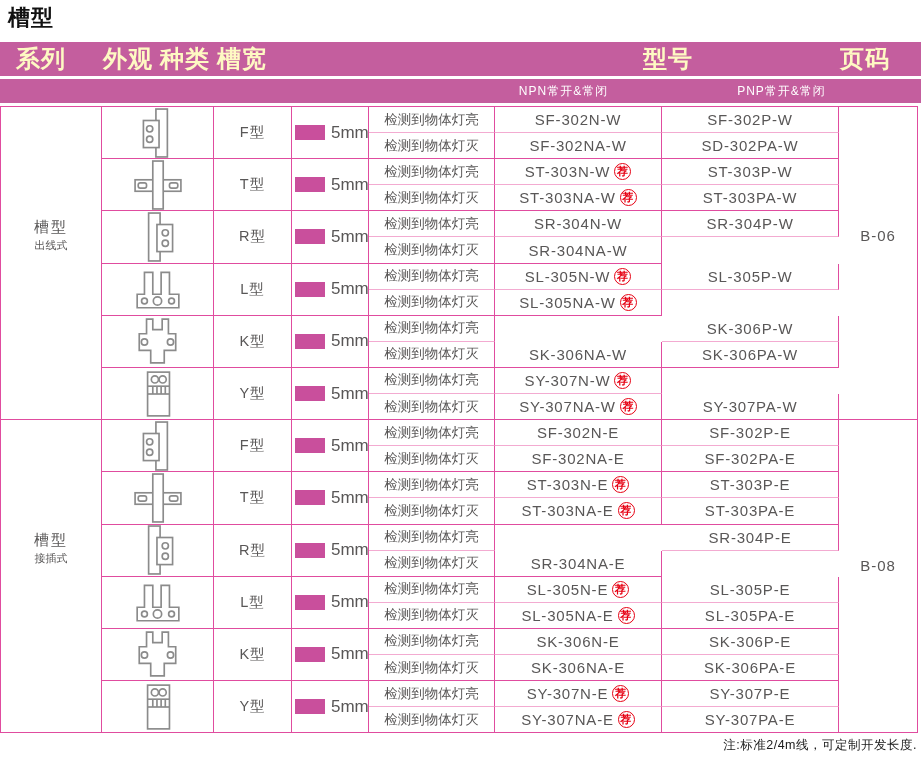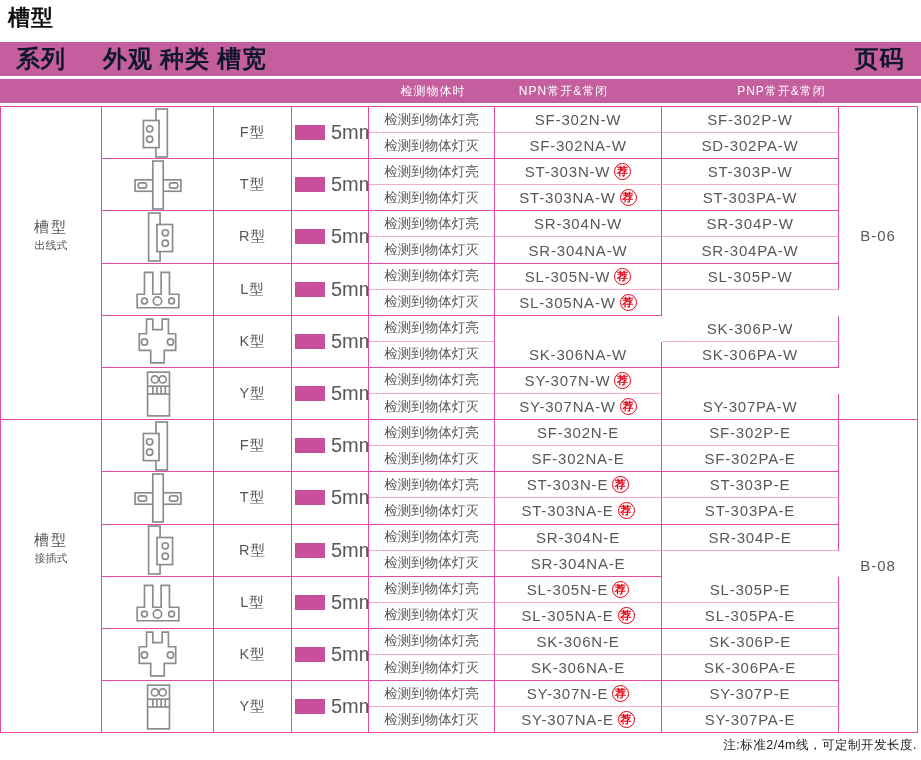--- a/index.html
+++ b/index.html
@@ -4,40 +4,40 @@
 <style>
   :root{
     --hd:#C45E9E; --bA:#E04C9F; --bL:#F3ABD1; --sw:#C94F9C;
     --tx:#595757; --red:#E60012;
   }
   *{box-sizing:border-box;margin:0;padding:0}
   body{background:#fff;font-family:"Liberation Sans","DejaVu Sans",sans-serif}
   .page{position:relative;width:921px;height:760px;background:#fff;overflow:hidden}
   .title{position:absolute;left:8px;top:3px;font-size:22px;font-weight:bold;color:#111;letter-spacing:1px}
   .hbar{position:absolute;left:0;top:42px;width:921px;height:34px;background:var(--hd)}
-  .hbar span{position:absolute;top:0;line-height:34px;color:#0f172a;font-size:24px;font-weight:bold;letter-spacing:1px}
+  .hbar span{position:absolute;top:0;line-height:34px;color:#fef9c3;font-size:24px;font-weight:bold;letter-spacing:1px}
   .h-series{left:16px}
   .h-trio{left:103px;display:flex;gap:7px}
   .h-trio span{position:static}
   .h-model{left:496px;width:344px;text-align:center}
-  .h-page{left:840px;width:79px;text-align:center}
+  .h-page{left:840px;width:79px;}
   .sbar{position:absolute;left:0;top:79px;width:921px;height:24px;background:var(--hd)}
   .sbar span{position:absolute;top:0;line-height:24px;color:#fff;font-size:12px;text-align:center;letter-spacing:1px}
   .s-detect{left:370px;width:126px}
   .s-npn{left:480px;width:167px}
   .s-pnp{left:693px;width:177px}
   .body{position:absolute;left:0;top:106px}
   .section{display:grid;grid-template-columns:101px 112px 78px 77px 126px 167px 177px 79px;grid-auto-rows:26.1px;border-left:1.5px solid var(--bA)}
   .section.first{border-top:1.5px solid var(--bA)}
   .c{border-right:1.5px solid var(--bA);border-bottom:1.5px solid var(--bA);display:flex;align-items:center;justify-content:center;background:#fff;overflow:hidden}
   .c.thin{border-bottom:1px solid var(--bL)}
   .det{font-size:13.5px;color:var(--tx)}
   .mdl{font-size:15px;color:var(--tx);letter-spacing:.8px;gap:4px}
   .type{font-size:14.5px;color:var(--tx);letter-spacing:1px}
-  .slot{justify-content:flex-start;padding-left:3px;gap:6px;font-size:20px;color:var(--tx)}
+  .slot{justify-content:flex-start;padding-left:3px;gap:6px;font-size:17px;color:var(--tx)}
   .swatch{width:30px;height:15px;background:var(--sw);flex:none}
   .series{flex-direction:column;gap:2px}
   .series .in{transform:translateY(-28px);display:flex;flex-direction:column;align-items:center;gap:1px}
   .series .t1{font-size:15px;color:var(--tx);letter-spacing:2px}
   .series .t2{font-size:11px;color:var(--tx)}
   .page-cell{font-size:15px;color:var(--tx);letter-spacing:1px}
   .off28{transform:translateY(-28px)}
   .off11{transform:translateY(-11px)}
   .badge{width:17px;height:17px;border:1.6px solid var(--red);border-radius:50%;color:var(--red);font-size:11px;font-weight:bold;display:inline-flex;align-items:center;justify-content:center;flex:none;line-height:1}
   .note{position:absolute;right:4px;top:737px;font-size:12.5px;color:#1a1a1a;letter-spacing:.5px}
@@ -51,25 +51,25 @@
 
   <div class="title">槽型</div>
 
   <div class="hbar">
     <span class="h-series">系列</span>
     <span class="h-trio">
         <span>外观</span>
         <span>种类</span>
         <span>槽宽</span>
       </span>
+    <span class="h-model">型号</span>
     <span class="h-page">页码</span>
   </div>
 
   <div class="sbar">
-    <span class="s-detect">检测物体时</span>
     <span class="s-npn">NPN常开&amp;常闭</span>
     <span class="s-pnp">PNP常开&amp;常闭</span>
   </div>
 
   <div class="body">
 
     <div class="section first">
       <div class="c series" style="grid-row:1/13;grid-column:1">
         <span class="in">
             <span class="t1">槽型</span>
@@ -142,21 +142,20 @@
         </div>
       <div class="c det thin" style="grid-row:5;grid-column:5">检测到物体灯亮</div>
       <div class="c mdl thin" style="grid-row:5;grid-column:6">
           <span>SR-304N-W</span>
         </div>
       <div class="c mdl thin" style="grid-row:5;grid-column:7">SR-304P-W</div>
       <div class="c det" style="grid-row:6;grid-column:5">检测到物体灯灭</div>
       <div class="c mdl" style="grid-row:6;grid-column:6">
           <span>SR-304NA-W</span>
         </div>
-      <div class="c mdl" style="grid-row:6;grid-column:7">SR-304PA-W</div>
 
       <div class="c" style="grid-row:7/9;grid-column:2">
         <svg class="ic" width="50" height="50" viewBox="0 0 48 48">
             <path d="M4 42 V29 H11 V8 H19 V29 H27 V8 H35 V29 H44 V42 Z"></path>
             <circle cx="11" cy="35.5" r="2.8"></circle>
             <circle cx="23.5" cy="35.5" r="4"></circle>
             <circle cx="37" cy="35.5" r="2.8"></circle>
           </svg>
       </div>
       <div class="c type" style="grid-row:7/9;grid-column:3">L型</div>
@@ -296,23 +295,20 @@
             <circle cx="31" cy="20" r="3"></circle>
             <circle cx="31" cy="30" r="3"></circle>
           </svg>
       </div>
       <div class="c type" style="grid-row:5/7;grid-column:3">R型</div>
       <div class="c slot" style="grid-row:5/7;grid-column:4">
           <span class="swatch"></span>
           <span>5mm</span>
         </div>
       <div class="c det thin" style="grid-row:5;grid-column:5">检测到物体灯亮</div>
-      <div class="c mdl thin" style="grid-row:5;grid-column:6">
-          <span>SR-304N-E</span>
-        </div>
       <div class="c mdl thin" style="grid-row:5;grid-column:7">SR-304P-E</div>
       <div class="c det" style="grid-row:6;grid-column:5">检测到物体灯灭</div>
       <div class="c mdl" style="grid-row:6;grid-column:6">
           <span>SR-304NA-E</span>
         </div>
 
       <div class="c" style="grid-row:7/9;grid-column:2">
         <svg class="ic" width="50" height="50" viewBox="0 0 48 48">
             <path d="M4 42 V29 H11 V8 H19 V29 H27 V8 H35 V29 H44 V42 Z"></path>
             <circle cx="11" cy="35.5" r="2.8"></circle>

